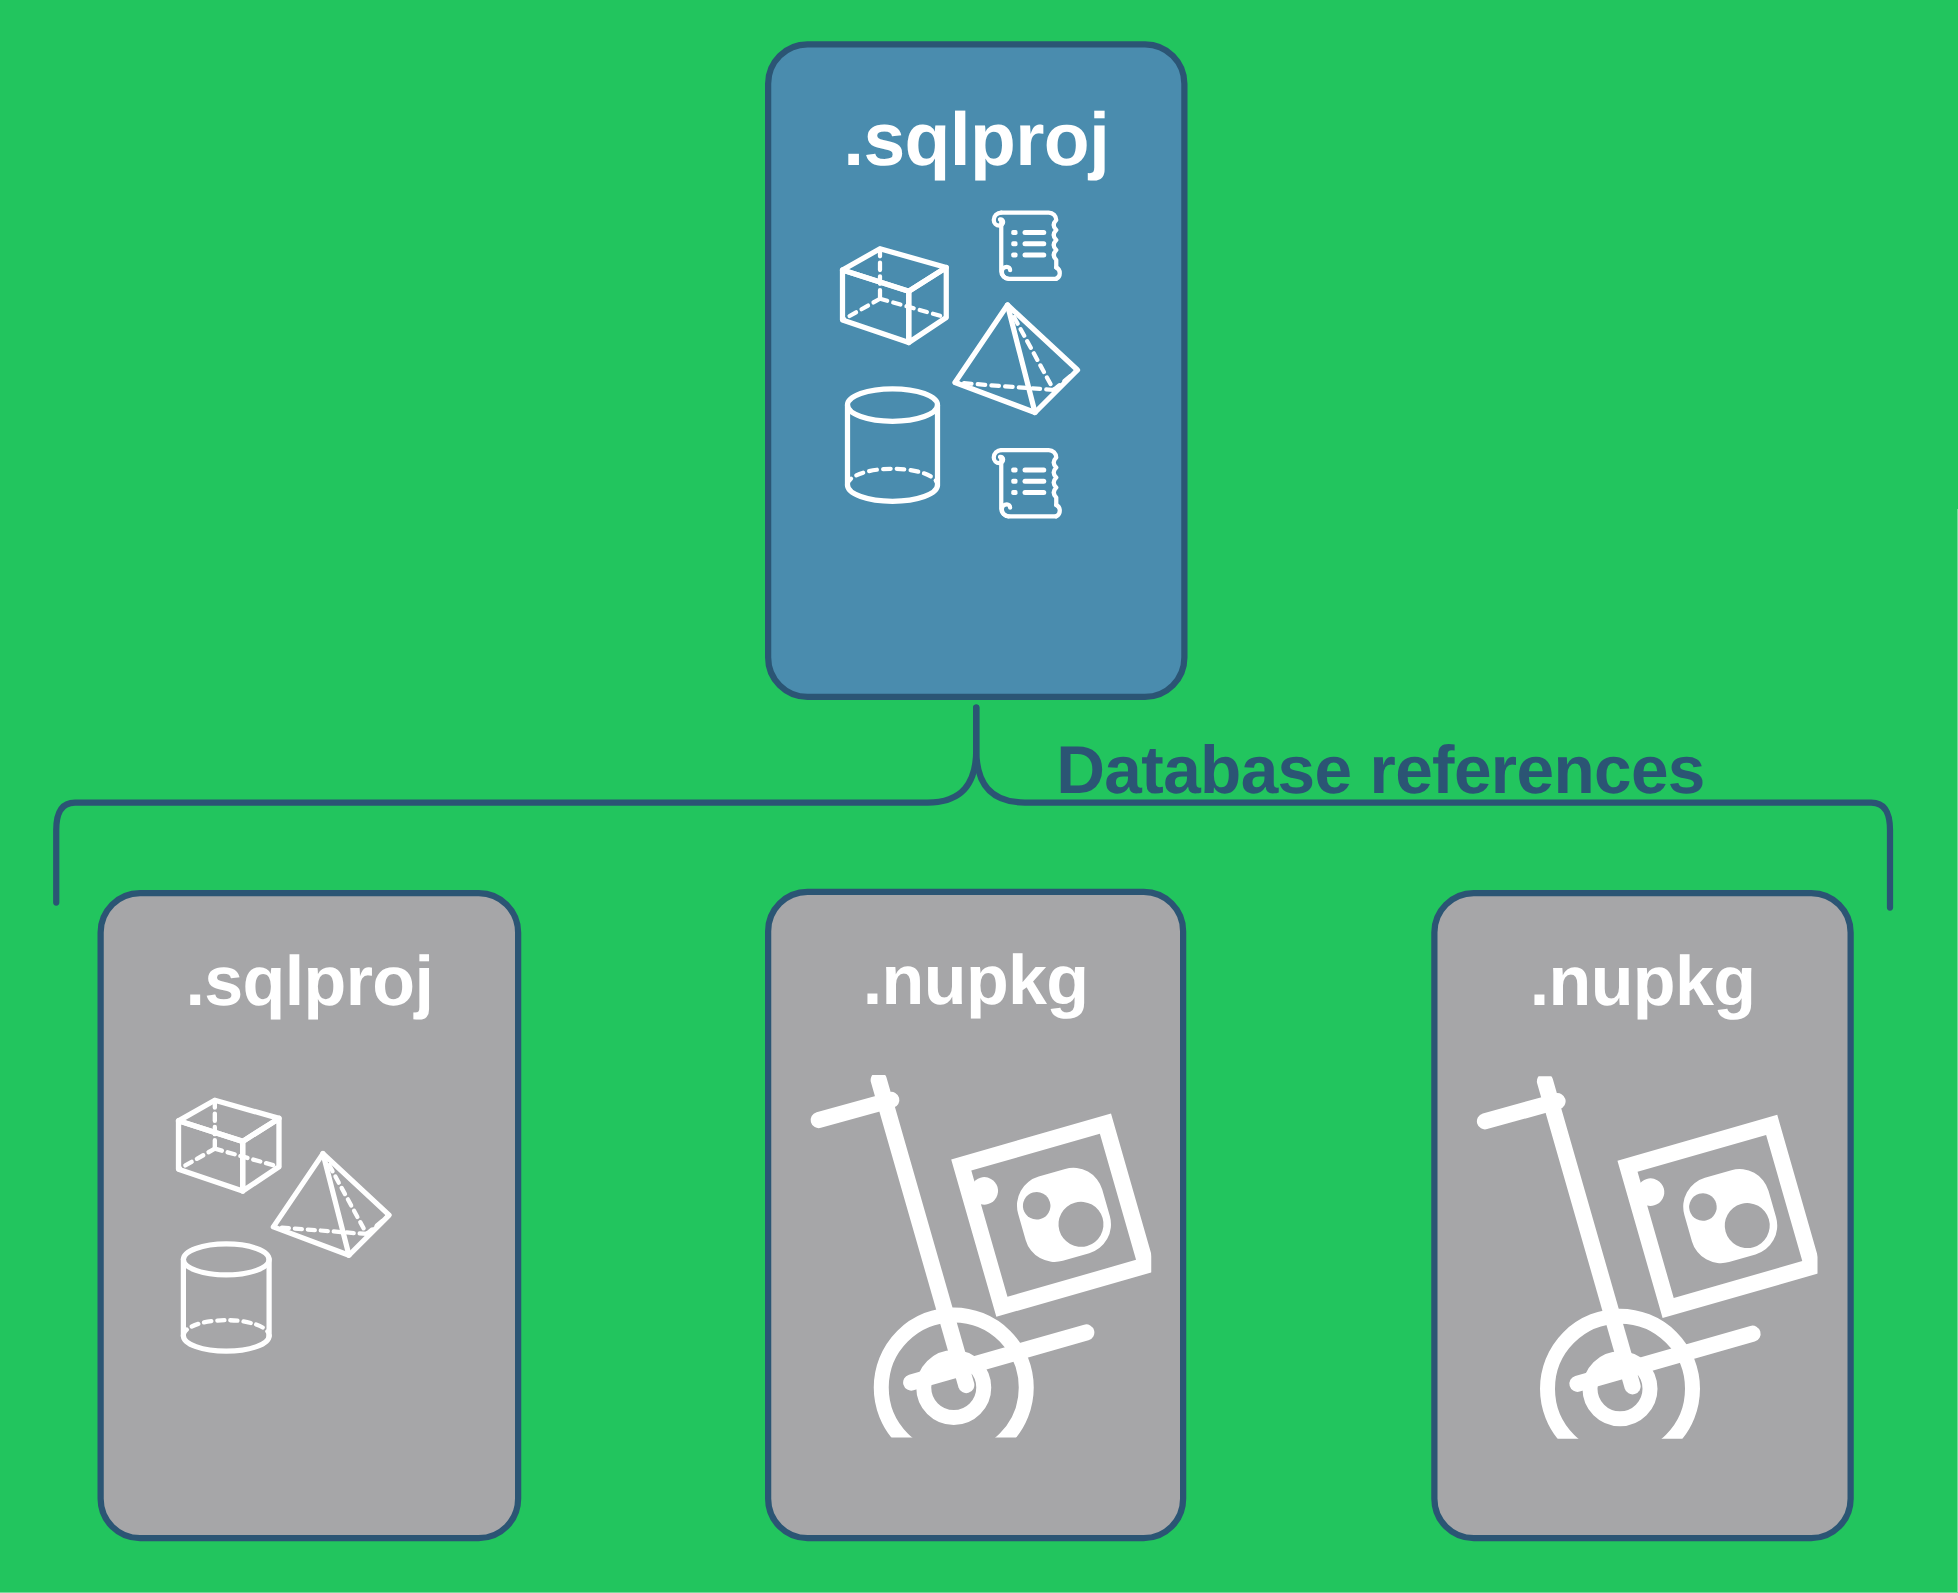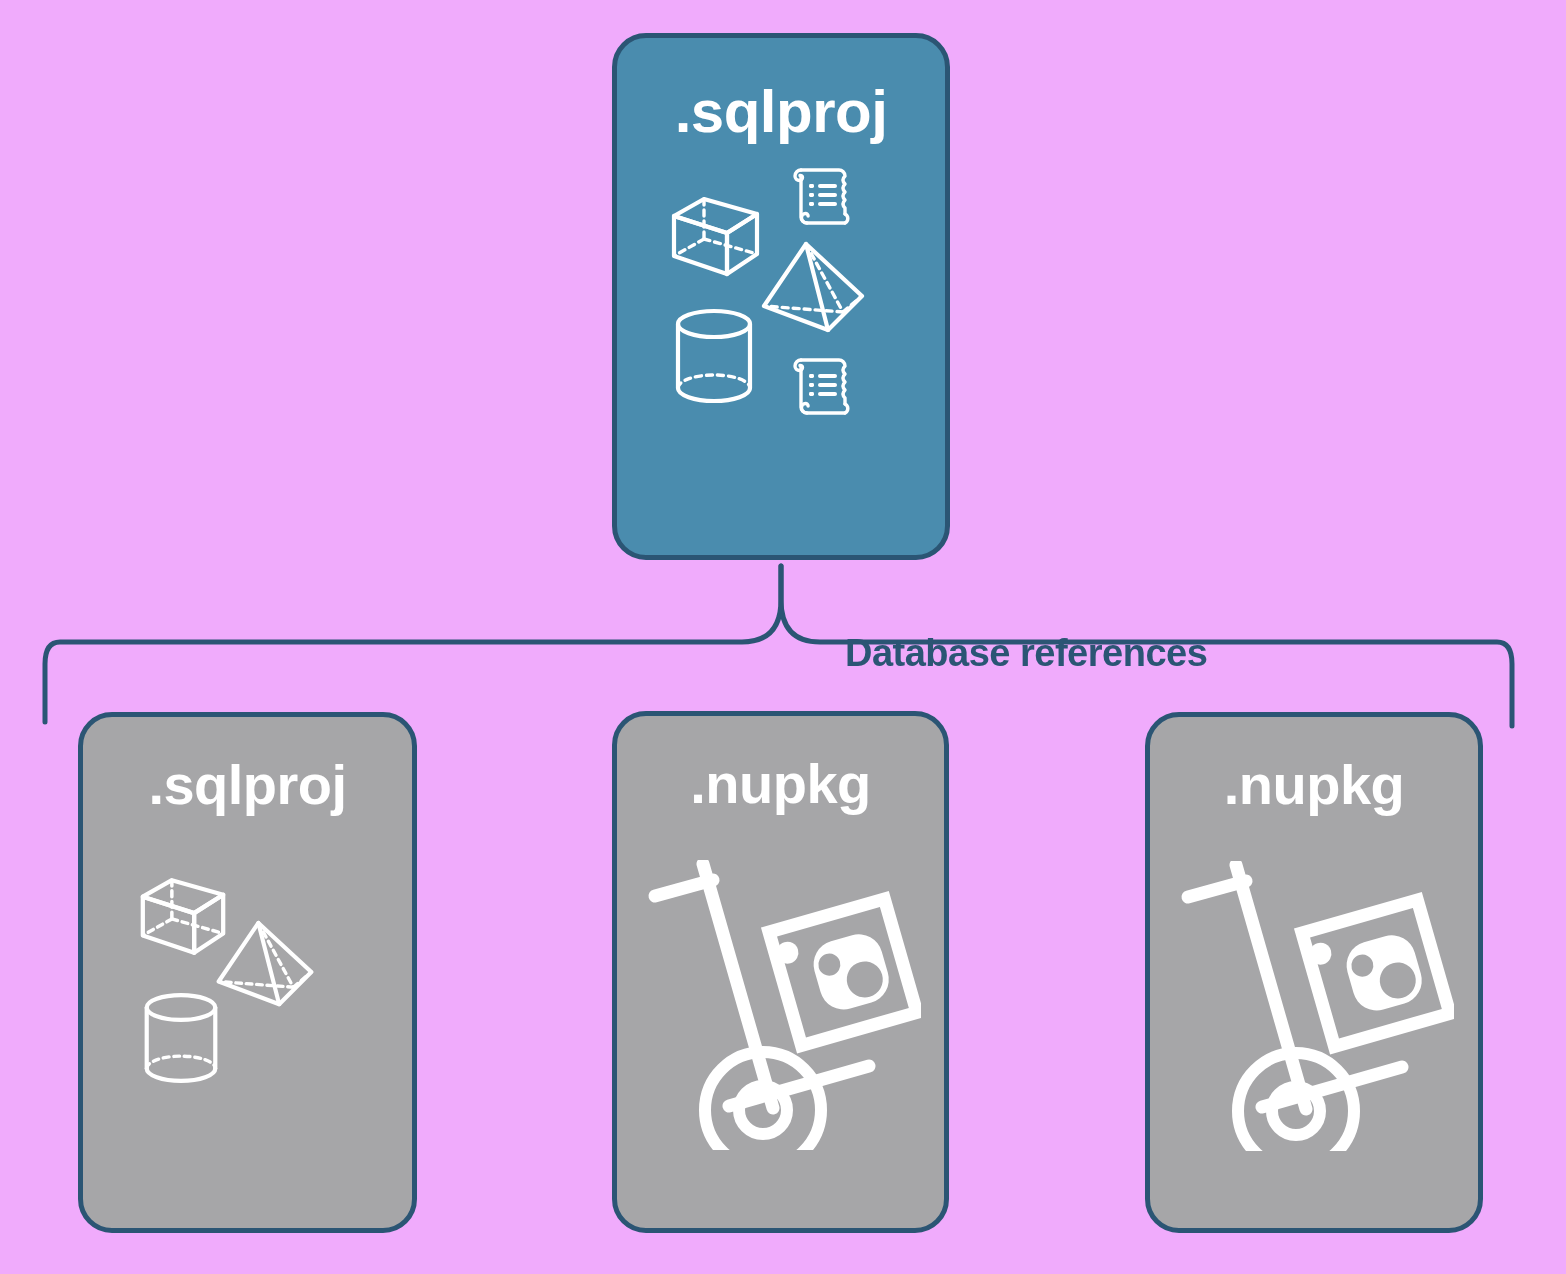--- a/index.html
+++ b/index.html
@@ -10,21 +10,21 @@
   body {
     width: 1566px;
     height: 1274px;
     font-family: "Liberation Sans", sans-serif;
     overflow: hidden;
   }
   #diagram {
     position: relative;
     width: 1566px;
     height: 1274px;
-    background: #f0abfc;
+    background: #22c55e;
   }
 
   
   .node-box {
     position: absolute;
     box-sizing: border-box;
     border: 5px solid #2b5574;
     border-radius: 34px;
     display: flex;
     flex-direction: column;
@@ -108,27 +108,26 @@
     width: 1566px;
     height: 1274px;
     pointer-events: none;
   }
 
   
   #db-ref-label {
     position: absolute;
     left: 845px;
     top: 585px;
-    font-size: 38px;
+    font-size: 54px;
     font-weight: bold;
     color: #2b5574;
     letter-spacing: -0.5px;
     white-space: nowrap;
     user-select: none;
-    margin-top: 47px;
   }
 
   .abs { position: absolute; }
 </style>
 </head>
 <body>
 
 <div id="diagram">
 
   <div class="node-box primary" id="box-top">

